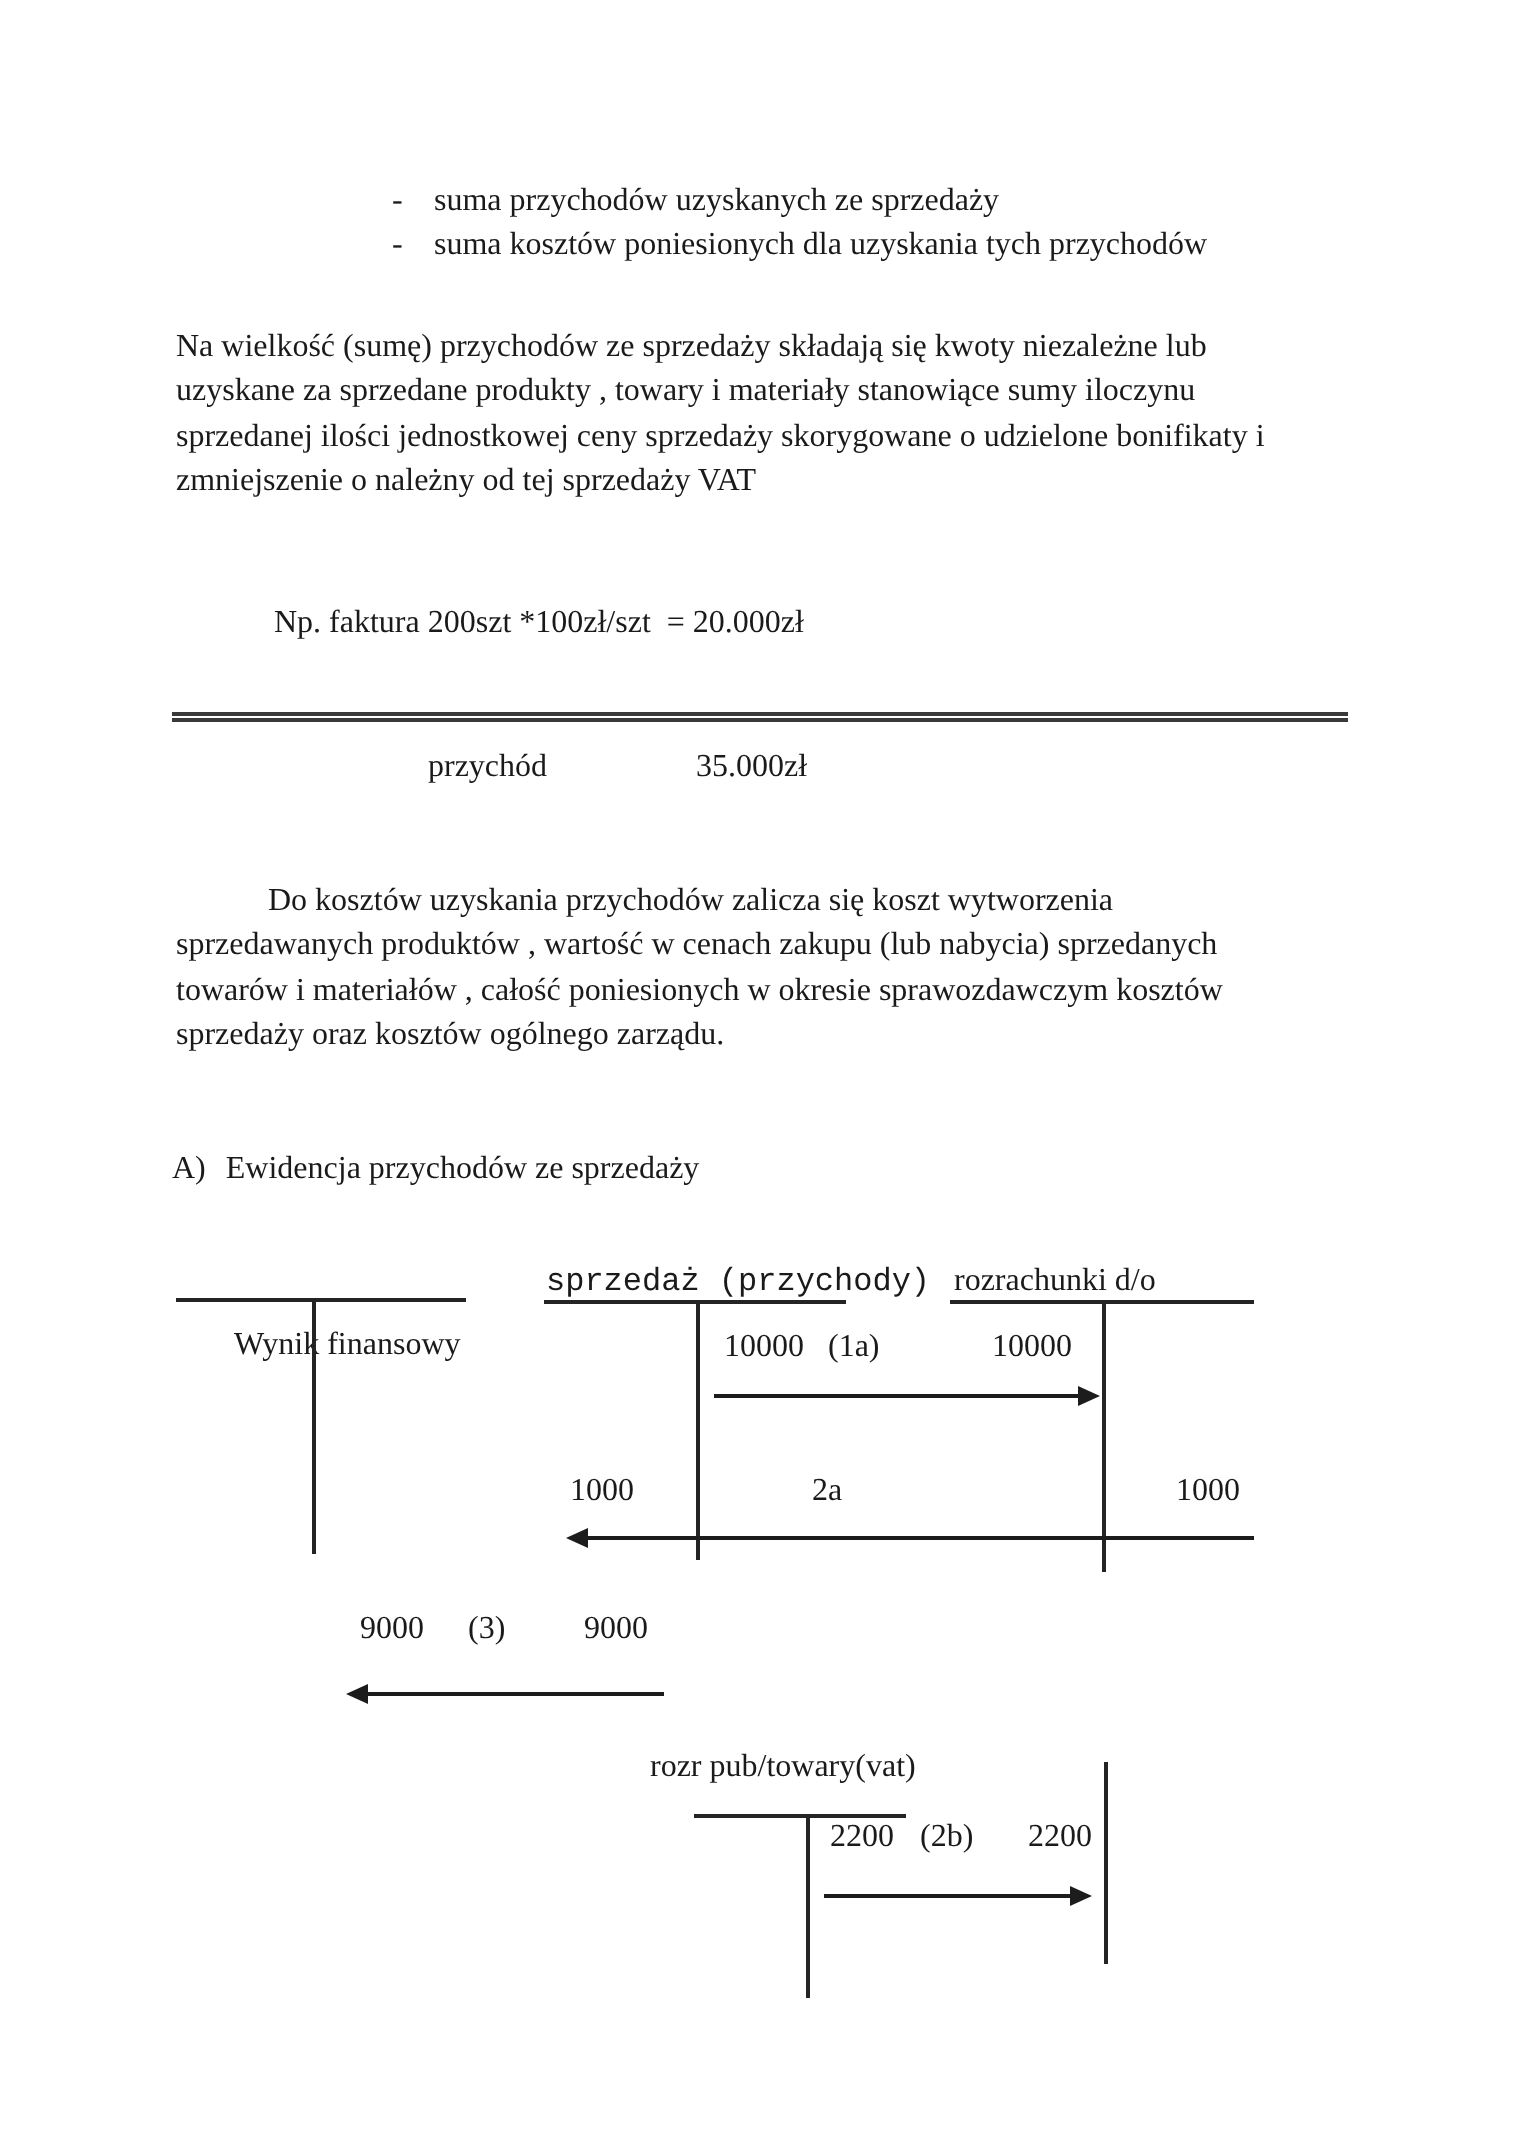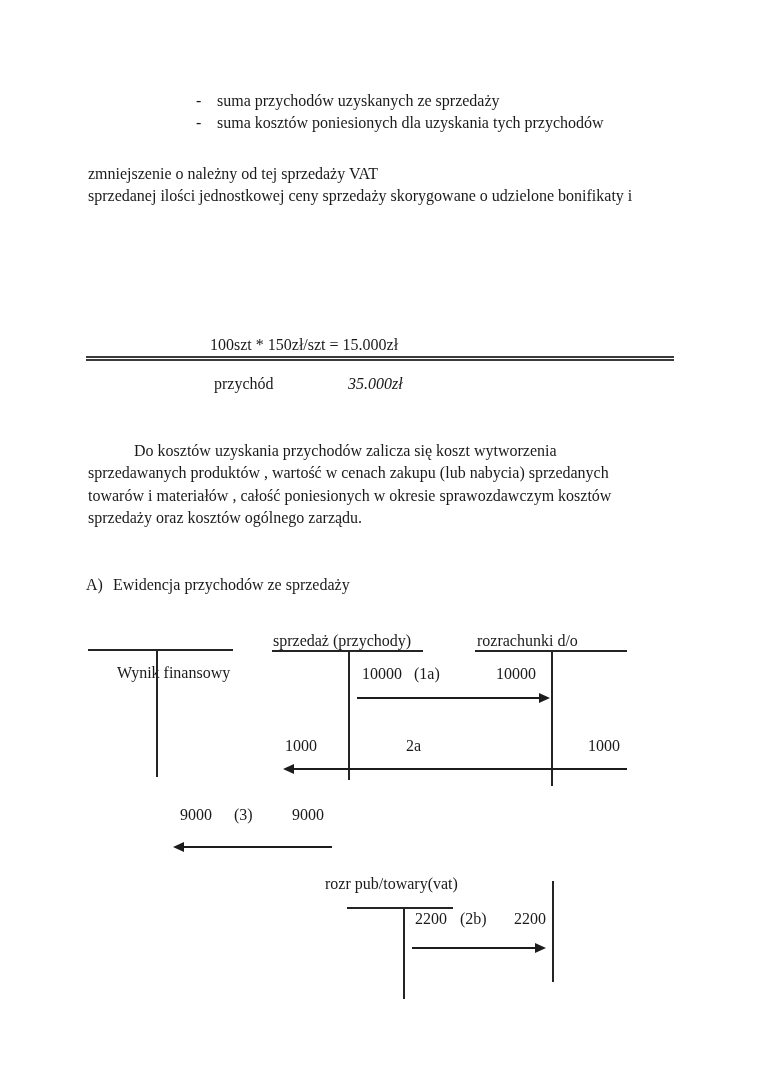--- a/index.html
+++ b/index.html
@@ -39,45 +39,47 @@
       <span class="bullet-dash">-</span>
       <span>suma przychodów uzyskanych ze sprzedaży</span>
     </div>
     <div class="bullet-row">
       <span class="bullet-dash">-</span>
       <span>suma kosztów poniesionych dla uzyskania tych przychodów</span>
     </div>
   </div>
 
   <div class="abs" style="left:88px;top:163px;width:600px;">
+    <div class="line">Na wielkość (sumę) przychodów ze sprzedaży składają się kwoty niezależne lub</div>
+    <div class="line">uzyskane za sprzedane produkty , towary i materiały stanowiące sumy iloczynu</div>
+    <div class="line">sprzedanej ilości jednostkowej ceny sprzedaży skorygowane o udzielone bonifikaty i</div>
     <div class="line">zmniejszenie o należny od tej sprzedaży VAT</div>
-    <div class="line">sprzedanej ilości jednostkowej ceny sprzedaży skorygowane o udzielone bonifikaty i</div>
   </div>
 
-  <div class="abs line" style="left:210px;top:334px;">100szt * 150zł/szt = 15.000zł</div>
+  <div class="abs line" style="left:137px;top:301px;">Np. faktura 200szt *100zł/szt  = 20.000zł</div>
   <div class="double-rule" style="left:86px;top:356px;width:588px;"></div>
   <div class="abs line" style="left:214px;top:373px;">przychód</div>
-  <div class="abs line" style="left:348px;top:373px;font-style:italic;">35.000zł</div>
+  <div class="abs line" style="left:348px;top:373px;">35.000zł</div>
 
   <div class="abs" style="left:86px;top:576px;">
     <span style="margin-right:10px;">A)</span><span>Ewidencja przychodów ze sprzedaży</span>
   </div>
 
   <div class="abs" style="left:88px;top:440px;width:600px;">
     <div class="line indent-first">Do kosztów uzyskania przychodów zalicza się koszt wytworzenia</div>
     <div class="line">sprzedawanych produktów , wartość w cenach zakupu (lub nabycia) sprzedanych</div>
     <div class="line">towarów i materiałów , całość poniesionych w okresie sprawozdawczym kosztów</div>
     <div class="line">sprzedaży oraz kosztów ogólnego zarządu.</div>
   </div>
 
   <div class="dval" style="left:117px;top:664px;">Wynik finansowy</div>
   <div class="hline" style="left:88px;top:649px;width:145px;"></div>
   <div class="vline" style="left:156px;top:650px;height:127px;"></div>
 
-  <div class="dval" style="left:273px;top:632px;">sprzedaż (przychody)</div>
+  <div class="dval" style="left:273px;top:632px;font-family:Liberation Mono, monospace;">sprzedaż (przychody)</div>
   <div class="hline" style="left:272px;top:650px;width:151px;"></div>
   <div class="vline" style="left:348px;top:651px;height:129px;"></div>
 
   <div class="dval" style="left:477px;top:632px;">rozrachunki d/o</div>
   <div class="hline" style="left:475px;top:650px;width:152px;"></div>
   <div class="vline" style="left:551px;top:651px;height:135px;"></div>
 
   <div class="dval" style="left:362px;top:665px;">10000</div>
   <div class="dval" style="left:414px;top:665px;text-align:center;">(1a)</div>
   <div class="dval" style="left:496px;top:665px;">10000</div>

